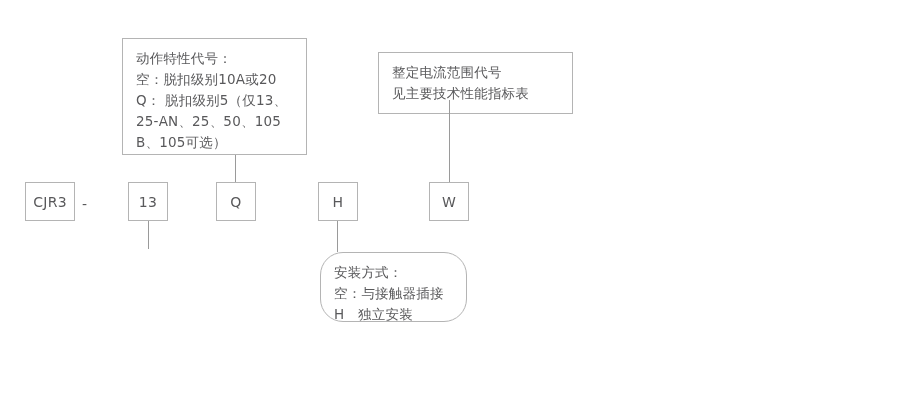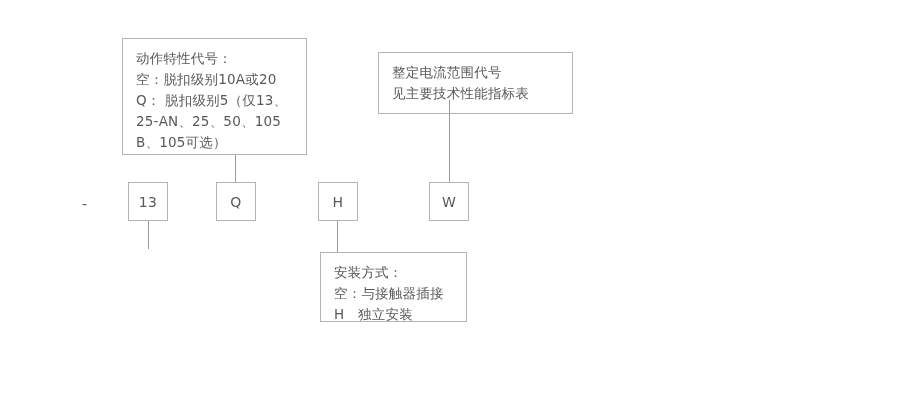--- a/index.html
+++ b/index.html
@@ -62,33 +62,34 @@
 25-AN、25、50、105
 B、105可选）</div>
 
   <div class="connector" style="left:235px; top:155px; height:27px;"></div>
 
   <div class="box callout" style="left:378px; top:38px; width:195px; height:62px;margin-top:14px;">整定电流范围代号
 见主要技术性能指标表</div>
 
   <div class="connector" style="left:449px; top:100px; height:82px;"></div>
 
+  <div class="box code-box" style="left:25px; top:182px; width:50px; height:39px;">CJR3</div>
 
   <div class="dash" style="left:82px; top:197px;">-</div>
 
   <div class="box code-box" style="left:128px; top:182px; width:40px; height:39px;">13</div>
 
   <div class="box code-box" style="left:216px; top:182px; width:40px; height:39px;">Q</div>
 
   <div class="box code-box" style="left:318px; top:182px; width:40px; height:39px;">H</div>
 
   <div class="box code-box" style="left:429px; top:182px; width:40px; height:39px;">W</div>
 
   <div class="connector" style="left:148px; top:221px; height:28px;"></div>
 
   <div class="connector" style="left:337px; top:221px; height:31px;"></div>
 
 
-  <div class="box callout" style="left:320px; top:252px; width:147px; height:70px;">安装方式：
+  <div class="box callout" style="left:320px; top:252px; width:147px; height:70px;border-radius:23px;">安装方式：
 空：与接触器插接
 H　独立安装</div>
 
 </div>
 
 </body></html>

